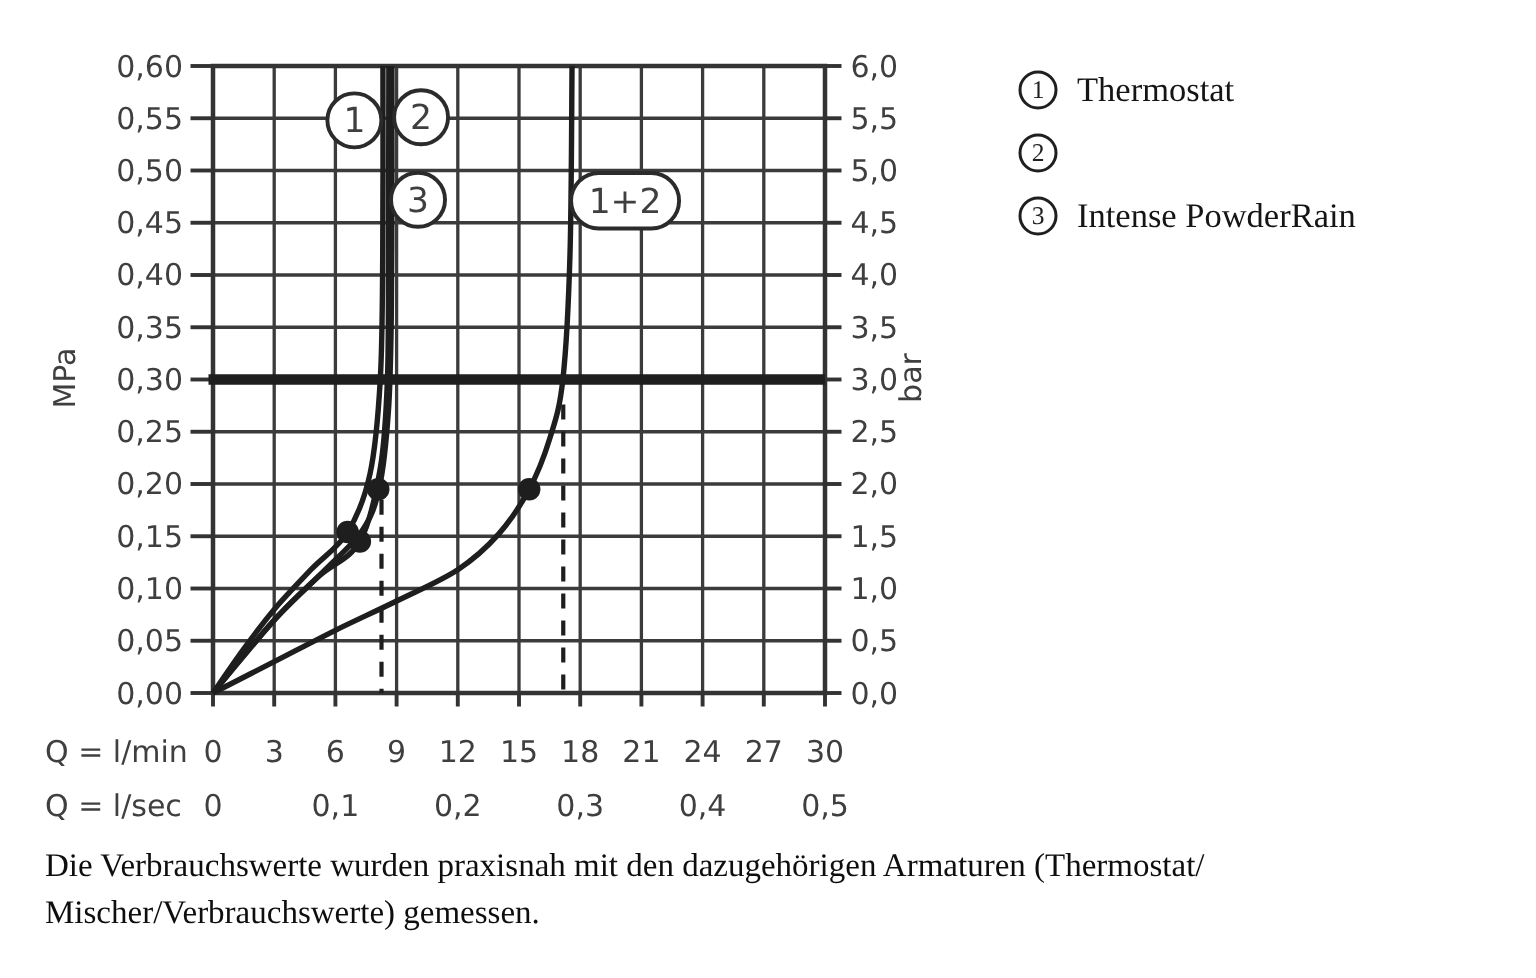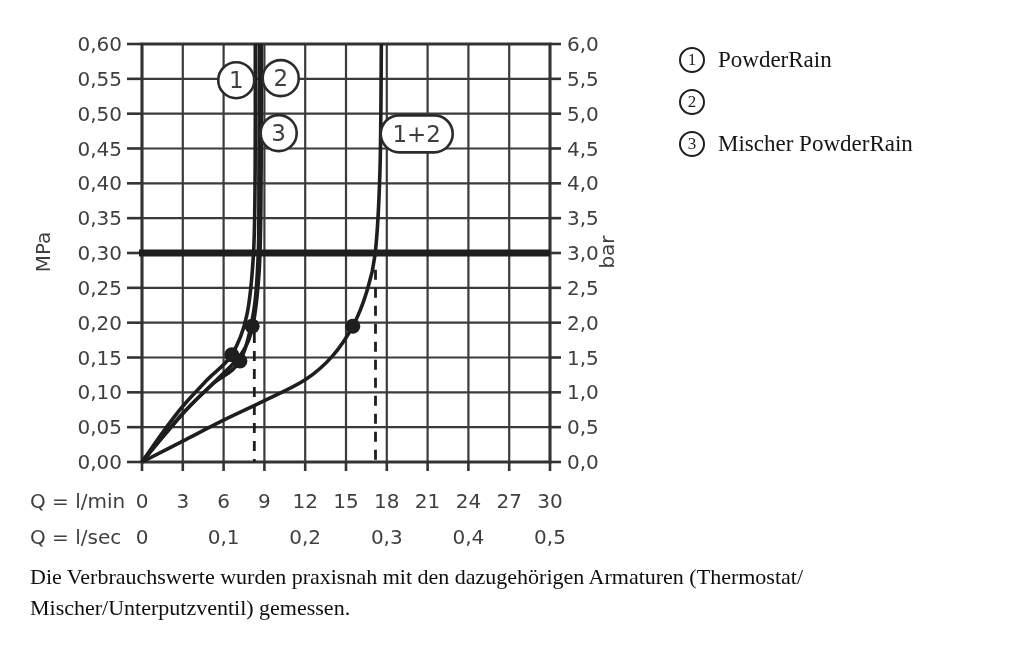--- a/index.html
+++ b/index.html
@@ -161,29 +161,29 @@
       <text x="223.60000000000002" y="544" text-anchor="middle" font-size="20">0,1</text>
       <text x="305.20000000000005" y="544" text-anchor="middle" font-size="20">0,2</text>
       <text x="386.79999999999995" y="544" text-anchor="middle" font-size="20">0,3</text>
       <text x="468.40000000000003" y="544" text-anchor="middle" font-size="20">0,4</text>
       <text x="550" y="544" text-anchor="middle" font-size="20">0,5</text>
     </svg>
 
   <div class="legend">
     <div class="legend-item">
       <span class="lg-circle">1</span>
-      <span>PowderRain</span>
+      <span>Thermostat</span>
     </div>
     <div class="legend-item">
       <span class="lg-circle">2</span>
     </div>
     <div class="legend-item">
       <span class="lg-circle">3</span>
-      <span>Mischer PowderRain</span>
+      <span>Intense PowderRain</span>
     </div>
   </div>
 
   <div class="caption">
     <div>Die Verbrauchswerte wurden praxisnah mit den dazugehörigen Armaturen (Thermostat/</div>
-    <div>Mischer/Unterputzventil) gemessen.</div>
+    <div>Mischer/Verbrauchswerte) gemessen.</div>
   </div>
 
 </div>
 
 </body></html>

